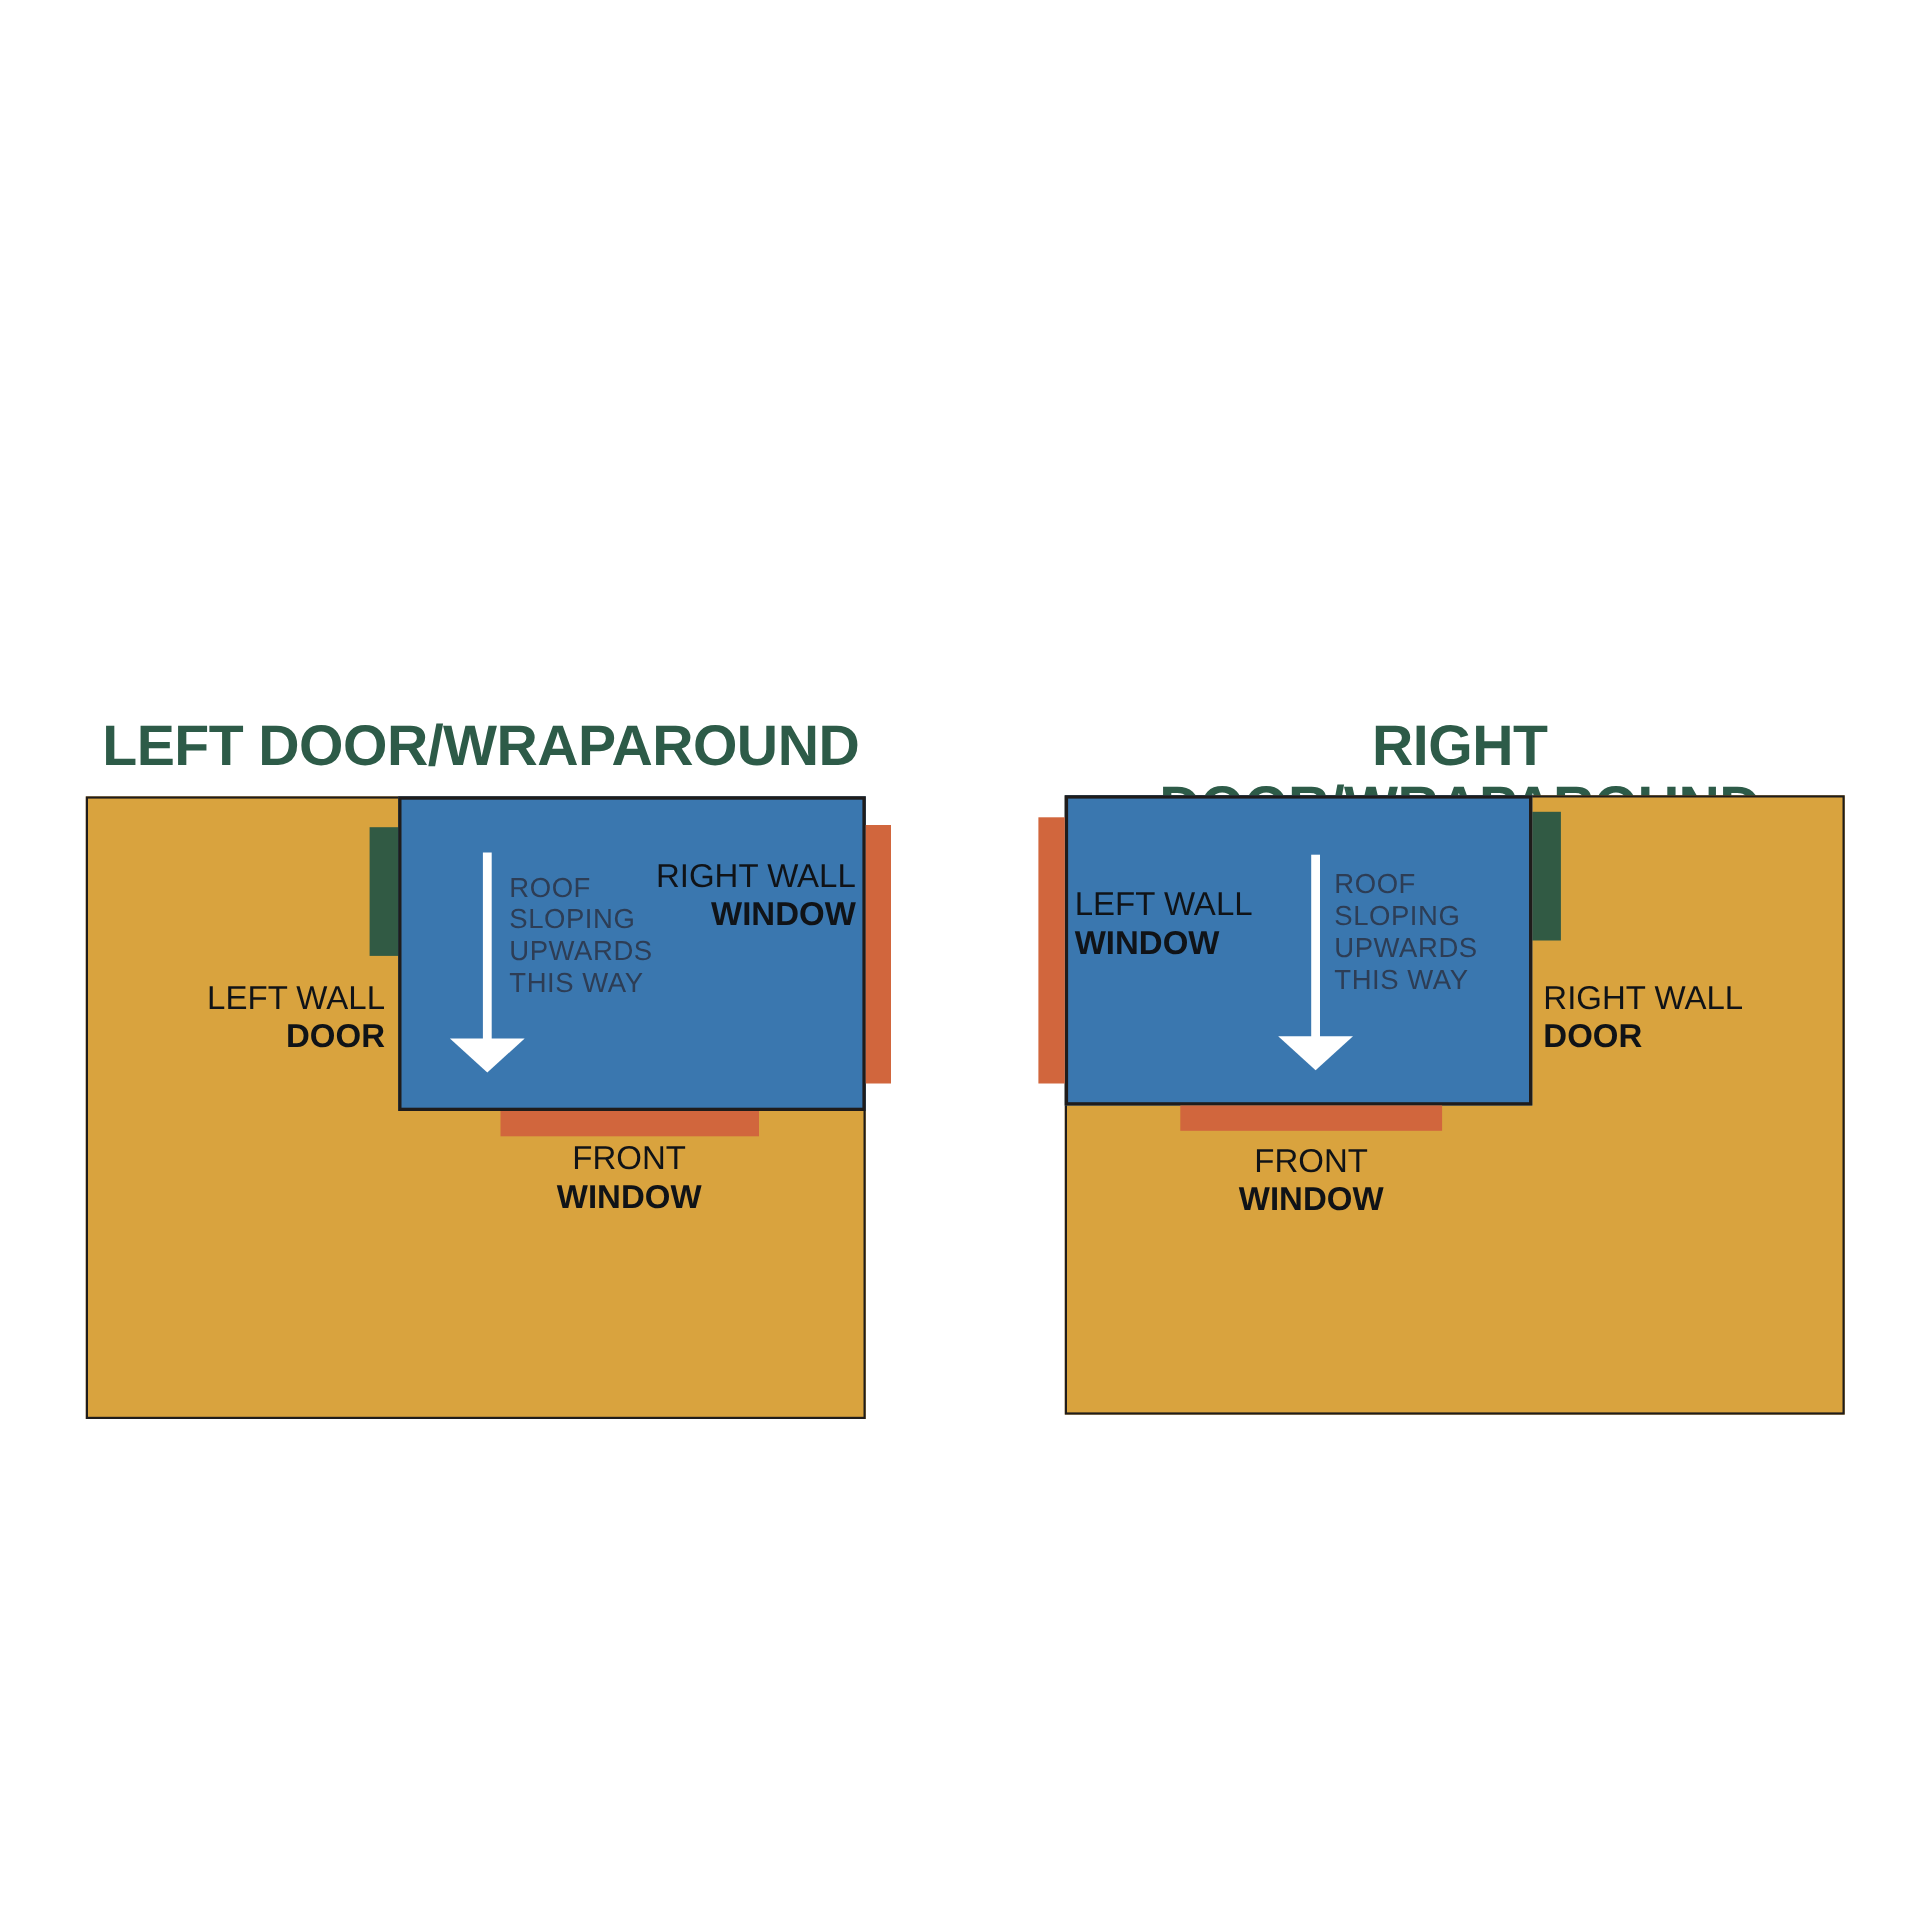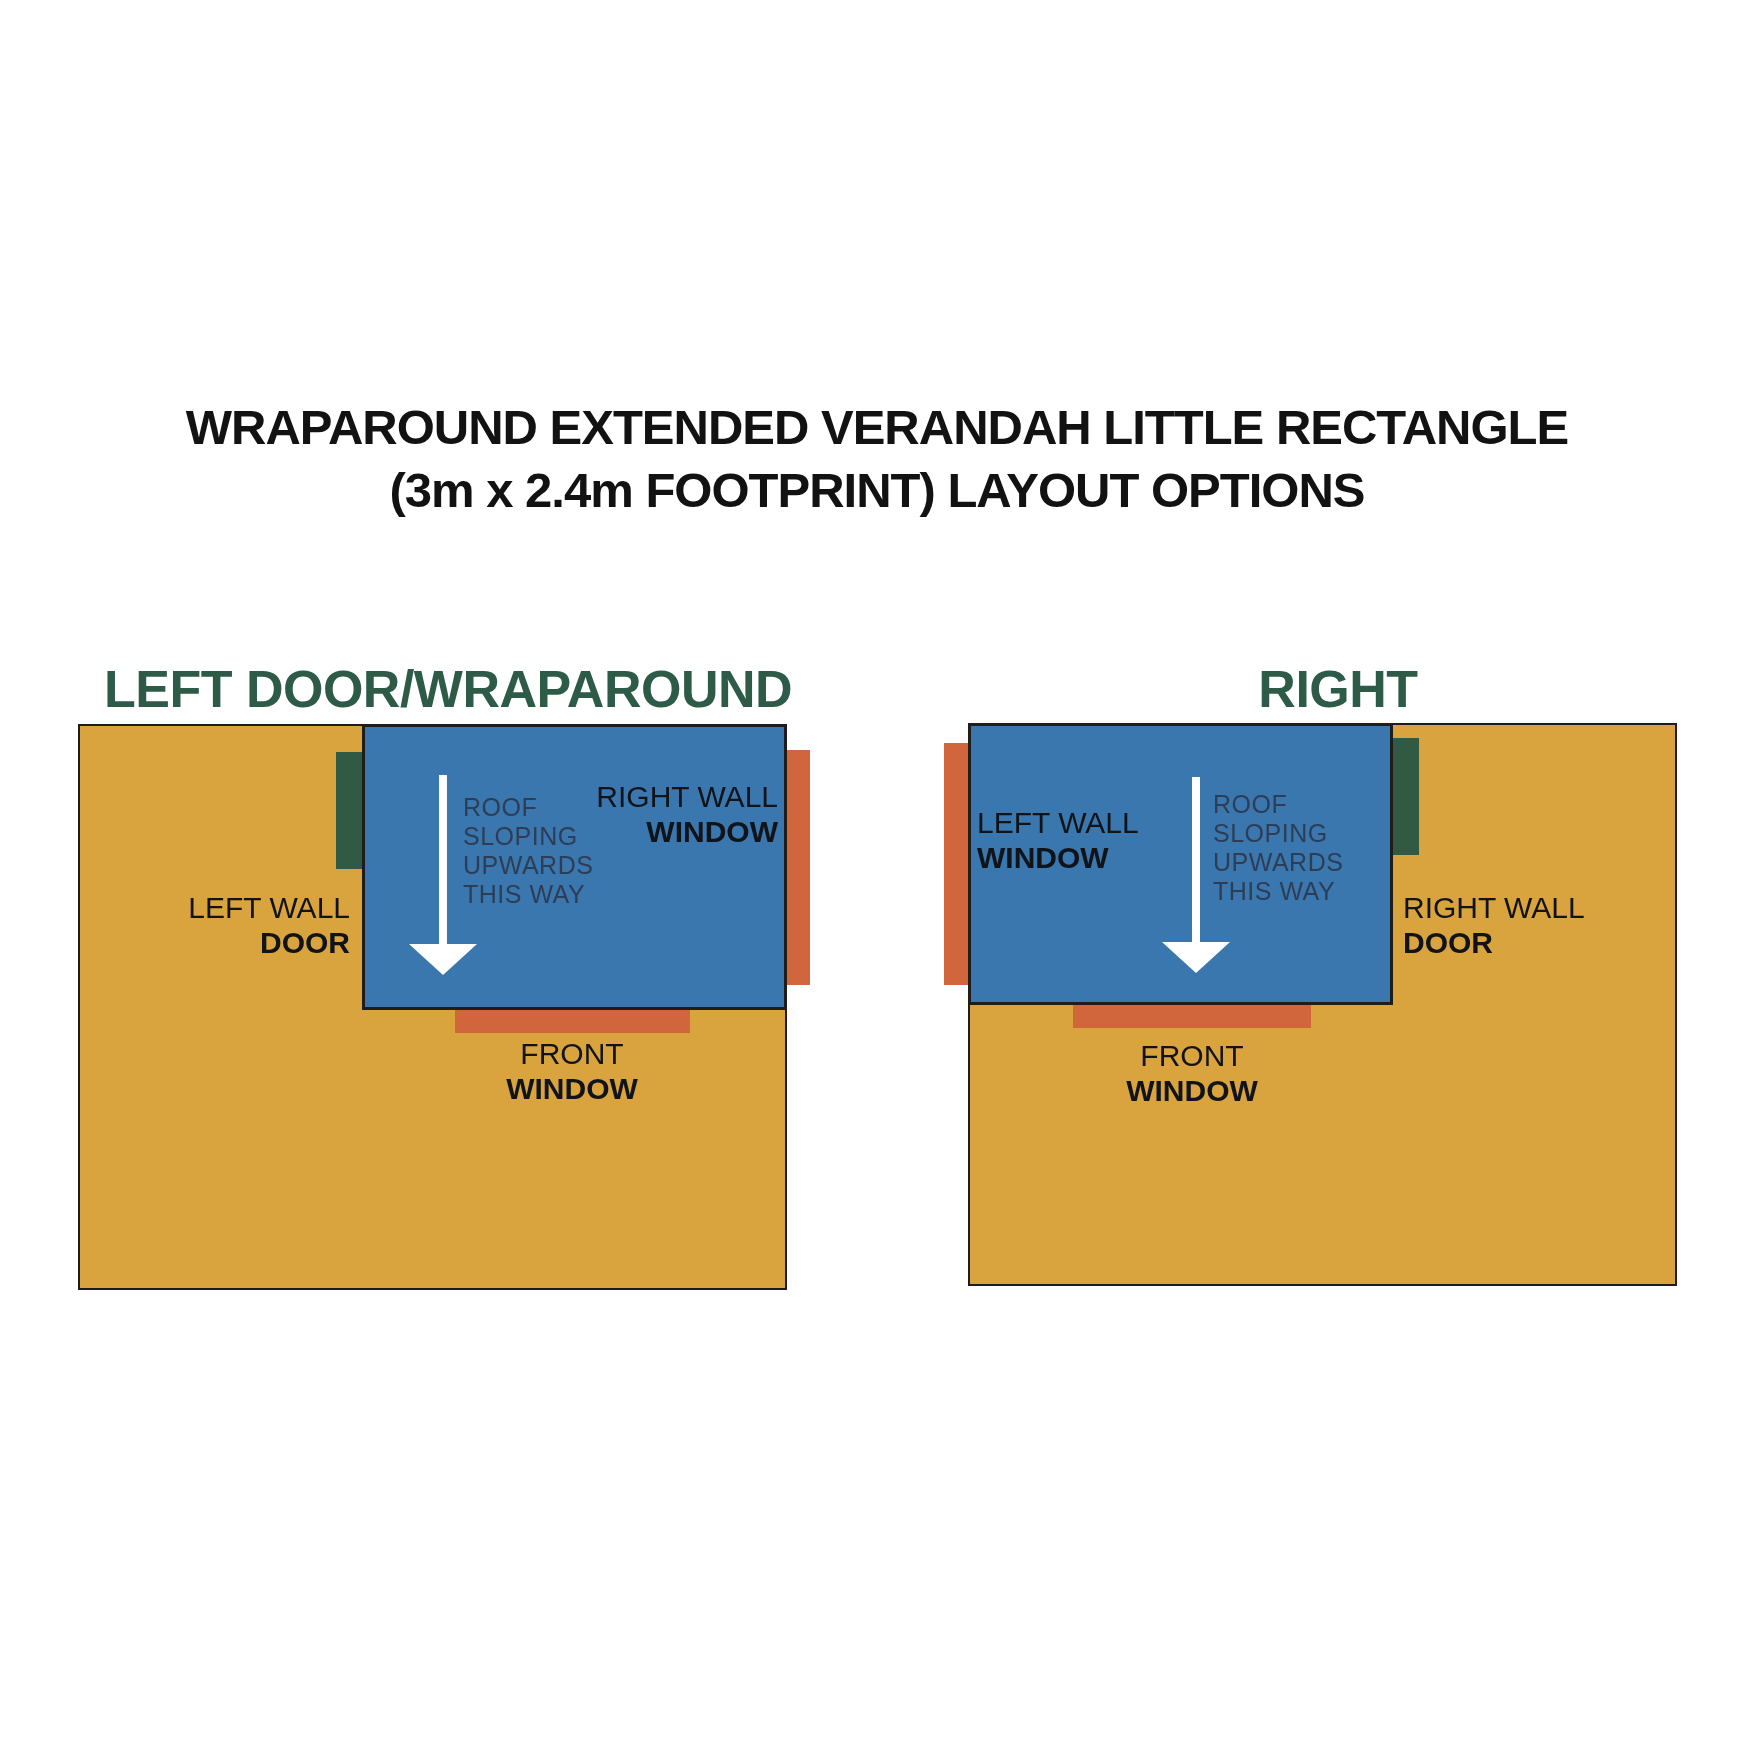--- a/index.html
+++ b/index.html
@@ -25,21 +25,21 @@
     font-size: 49px;
     line-height: 63px;
     letter-spacing: -1px;
   }
 
   
   .diagram-heading {
     position: absolute;
     top: 645px;
     width: 700px;
-    margin: 16px;
+    margin: 5px;
     text-align: center;
     font-size: 52px;
     line-height: 56px;
     font-weight: bold;
     letter-spacing: -0.5px;
     color: var(--color-heading-text, #2d5b48);
   }
   .heading-left  { left: 82px; }
   .heading-right { left: 972px; }
 
@@ -104,24 +104,20 @@
   .rd-roof-note     { left: 1213px; top: 790px; }
   .rd-label-left-wall  { left: 977px;  top: 805px;  width: 260px; text-align: left; }
   .rd-label-right-wall { left: 1403px; top: 890px;  width: 260px; text-align: left; }
   .rd-label-front      { left: 1062px; top: 1038px; width: 260px; text-align: center; }
 </style>
 </head>
 <body>
 
 <div class="canvas">
 
-  <header class="title-block">
-    <div>WRAPAROUND EXTENDED VERANDAH LITTLE RECTANGLE</div>
-    <div>(3m x 2.4m FOOTPRINT) LAYOUT OPTIONS</div>
-  </header>
 
   <h2 class="diagram-heading heading-left">LEFT DOOR/WRAPAROUND</h2>
   <h2 class="diagram-heading heading-right">RIGHT DOOR/WRAPAROUND</h2>
 
   <div class="abs verandah ld-verandah"></div>
   <div class="abs door ld-door"></div>
   <div class="abs building ld-building"></div>
   <div class="abs window ld-window-right"></div>
   <div class="abs window ld-window-front"></div>
 

